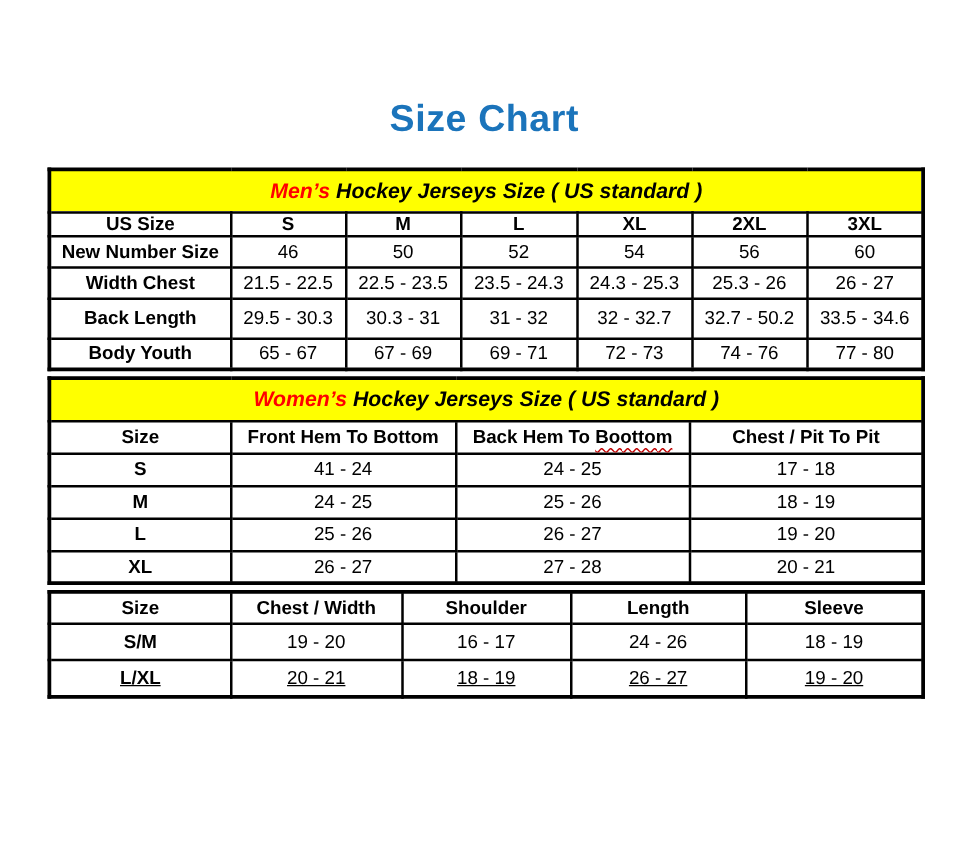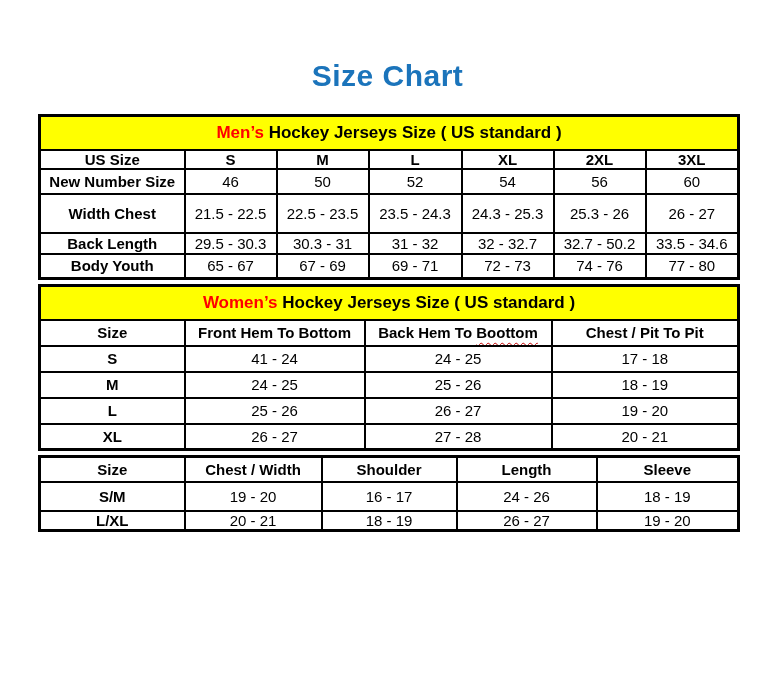--- a/index.html
+++ b/index.html
@@ -18,21 +18,21 @@
     width: 699px;
     margin-left: 38px;
   }
   .page-title {
     text-align: center;
     color: #1b74bb;
     font-size: 30px;
     font-weight: bold;
     letter-spacing: 0.5px;
     margin: 0;
-    padding-top: 59px;
+    padding-top: 79px;
     padding-bottom: 22px;
     line-height: 1.1;
   }
   table.sizes {
     border-collapse: collapse;
     table-layout: fixed;
     width: 699px;
     border: 3px solid #000;
     margin-bottom: 4px;
   }
@@ -41,20 +41,21 @@
     padding: 0;
     text-align: center;
     vertical-align: middle;
     overflow: hidden;
     white-space: nowrap;
   }
   .band-cell {
     background: #ffff00;
     font-size: 17px;
     font-weight: bold;
+    font-style: italic;
   }
   .band-accent {
     color: #ff0000;
   }
   th.col-head {
     font-size: 15px;
     font-weight: bold;
     background: #ffffff;
   }
   td.cell {
@@ -107,30 +108,30 @@
           </tr>
           <tr style="height: 25px;">
             <td class="cell row-label-normal">New Number Size</td>
             <td class="cell">46</td>
             <td class="cell">50</td>
             <td class="cell">52</td>
             <td class="cell">54</td>
             <td class="cell">56</td>
             <td class="cell">60</td>
           </tr>
-          <tr style="height: 39px;">
+          <tr style="height: 25px;">
             <td class="cell row-label-normal">Width Chest</td>
             <td class="cell">21.5 - 22.5</td>
             <td class="cell">22.5 - 23.5</td>
             <td class="cell">23.5 - 24.3</td>
             <td class="cell">24.3 - 25.3</td>
             <td class="cell">25.3 - 26</td>
             <td class="cell">26 - 27</td>
           </tr>
-          <tr style="height: 21px;">
+          <tr style="height: 32px;">
             <td class="cell row-label-normal">Back Length</td>
             <td class="cell">29.5 - 30.3</td>
             <td class="cell">30.3 - 31</td>
             <td class="cell">31 - 32</td>
             <td class="cell">32 - 32.7</td>
             <td class="cell">32.7 - 50.2</td>
             <td class="cell">33.5 - 34.6</td>
           </tr>
           <tr style="height: 25px;">
             <td class="cell row-label-normal">Body Youth</td>
@@ -202,21 +203,21 @@
             <th class="col-head">Length</th>
             <th class="col-head">Sleeve</th>
           </tr>
           <tr style="height: 29px;">
             <td class="cell row-label-bold">S/M</td>
             <td class="cell">19 - 20</td>
             <td class="cell">16 - 17</td>
             <td class="cell">24 - 26</td>
             <td class="cell">18 - 19</td>
           </tr>
-          <tr style="height: 20px;">
+          <tr style="height: 30px; text-decoration: underline;">
             <td class="cell row-label-bold">L/XL</td>
             <td class="cell">20 - 21</td>
             <td class="cell">18 - 19</td>
             <td class="cell">26 - 27</td>
             <td class="cell">19 - 20</td>
           </tr>
         </tbody>
       </table>
     </div>
 </div>

